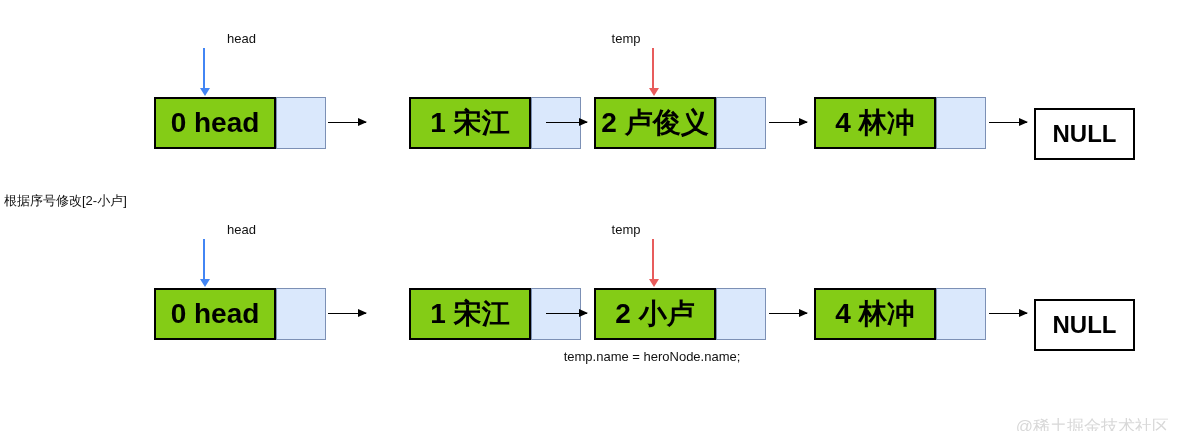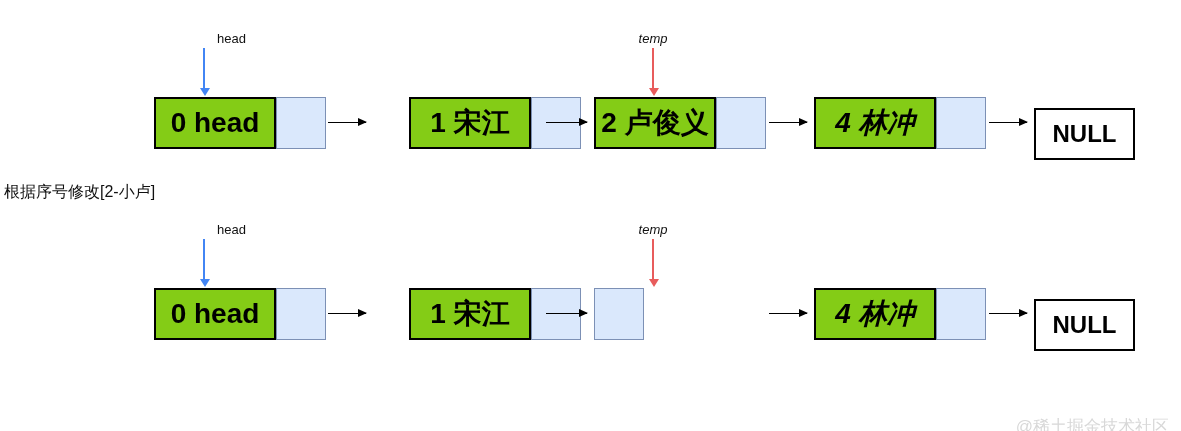--- a/index.html
+++ b/index.html
@@ -9,22 +9,22 @@
   }
   .row{position:absolute;left:0;width:1181px;height:200px;}
   .row0{top:0;}
   .row1{top:191px;}
 
   
   .ptr-label{
     position:absolute;top:31px;transform:translateX(-50%);
     font-size:13px;color:#111;white-space:nowrap;
   }
-  .ptr-label.head{left:210px;padding-left:43px;}
-  .ptr-label.temp{left:653px;font-style:italic;}
+  .ptr-label.head{left:220px;padding-left:43px;}
+  .ptr-label.temp{left:626px;}
 
   
   .varrow{position:absolute;top:48px;width:0;height:40px;}
   .varrow.head{left:203px;border-left:2px solid var(--head-arrow,#4285f4);}
   .varrow.temp{left:652px;border-left:2px solid var(--temp-arrow,#e85c5c);}
   .varrow::after{
     content:"";position:absolute;left:-5.5px;bottom:-8px;
     border-left:5px solid transparent;border-right:5px solid transparent;
     border-top:8px solid #000;
   }
@@ -39,21 +39,21 @@
     font-size:28px;font-weight:700;color:#000;white-space:nowrap;
   }
   .node .cell-ptr{
     box-sizing:border-box;width:50px;height:52px;
     background:var(--pointer-fill,#dae8fc);
     border:1.5px solid var(--pointer-border,#7c90b5);
   }
   .node.n0{left:154px;}
   .node.n1{left:373px;margin-left:36px;}
   .node.n2{left:594px;}
-  .node.n3{left:814px;font-style:italic;}
+  .node.n3{left:814px;}
 
   .nullbox{
     position:absolute;top:108px;left:1034px;box-sizing:border-box;width:101px;height:52px;
     background:#fff;border:2px solid #000;display:flex;align-items:center;justify-content:center;
     font-size:24px;font-weight:700;color:#000;
   }
 
   
   .harrow{position:absolute;top:122px;height:0;border-top:1.5px solid #000;}
   .harrow::after{
@@ -66,21 +66,21 @@
   .harrow.a3{left:989px;width:38px;}
 
   
   .caption{
     position:absolute;text-align:center;font-size:13px;color:#111;line-height:16px;white-space:nowrap;
   }
   .row0 .caption{left:540px;width:260px;top:160px;}
   .row1 .caption{left:522px;width:260px;top:158px;}
 
   .side-label{
-    position:absolute;left:4px;top:182px;font-size:16px;color:#111;white-space:nowrap;
+    position:absolute;left:4px;top:192px;font-size:13px;color:#111;white-space:nowrap;
   }
   .watermark{
     position:absolute;right:12px;top:395px;font-size:17px;
     color:var(--watermark-color,#d8d8d8);white-space:nowrap;margin-top:20px;
   }
 </style>
 </head>
 <body>
 
 <div class="row row0">
@@ -124,30 +124,32 @@
 
   <div class="node n0">
     <div class="cell-data">0 head</div>
     <div class="cell-ptr"></div>
   </div>
   <div class="node n1">
     <div class="cell-data">1 宋江</div>
     <div class="cell-ptr"></div>
   </div>
   <div class="node n2">
+    <div class="cell-data">2 小卢</div>
     <div class="cell-ptr"></div>
   </div>
   <div class="node n3">
     <div class="cell-data">4 林冲</div>
     <div class="cell-ptr"></div>
   </div>
   <div class="nullbox">NULL</div>
 
   <div class="harrow a0"></div>
   <div class="harrow a1"></div>
   <div class="harrow a2"></div>
   <div class="harrow a3"></div>
 
   <div class="caption">
+    <div>temp.name = heroNode.name;</div>
   </div>
 </div>
 
 <div class="watermark">@稀土掘金技术社区</div>
 
 </body></html>

